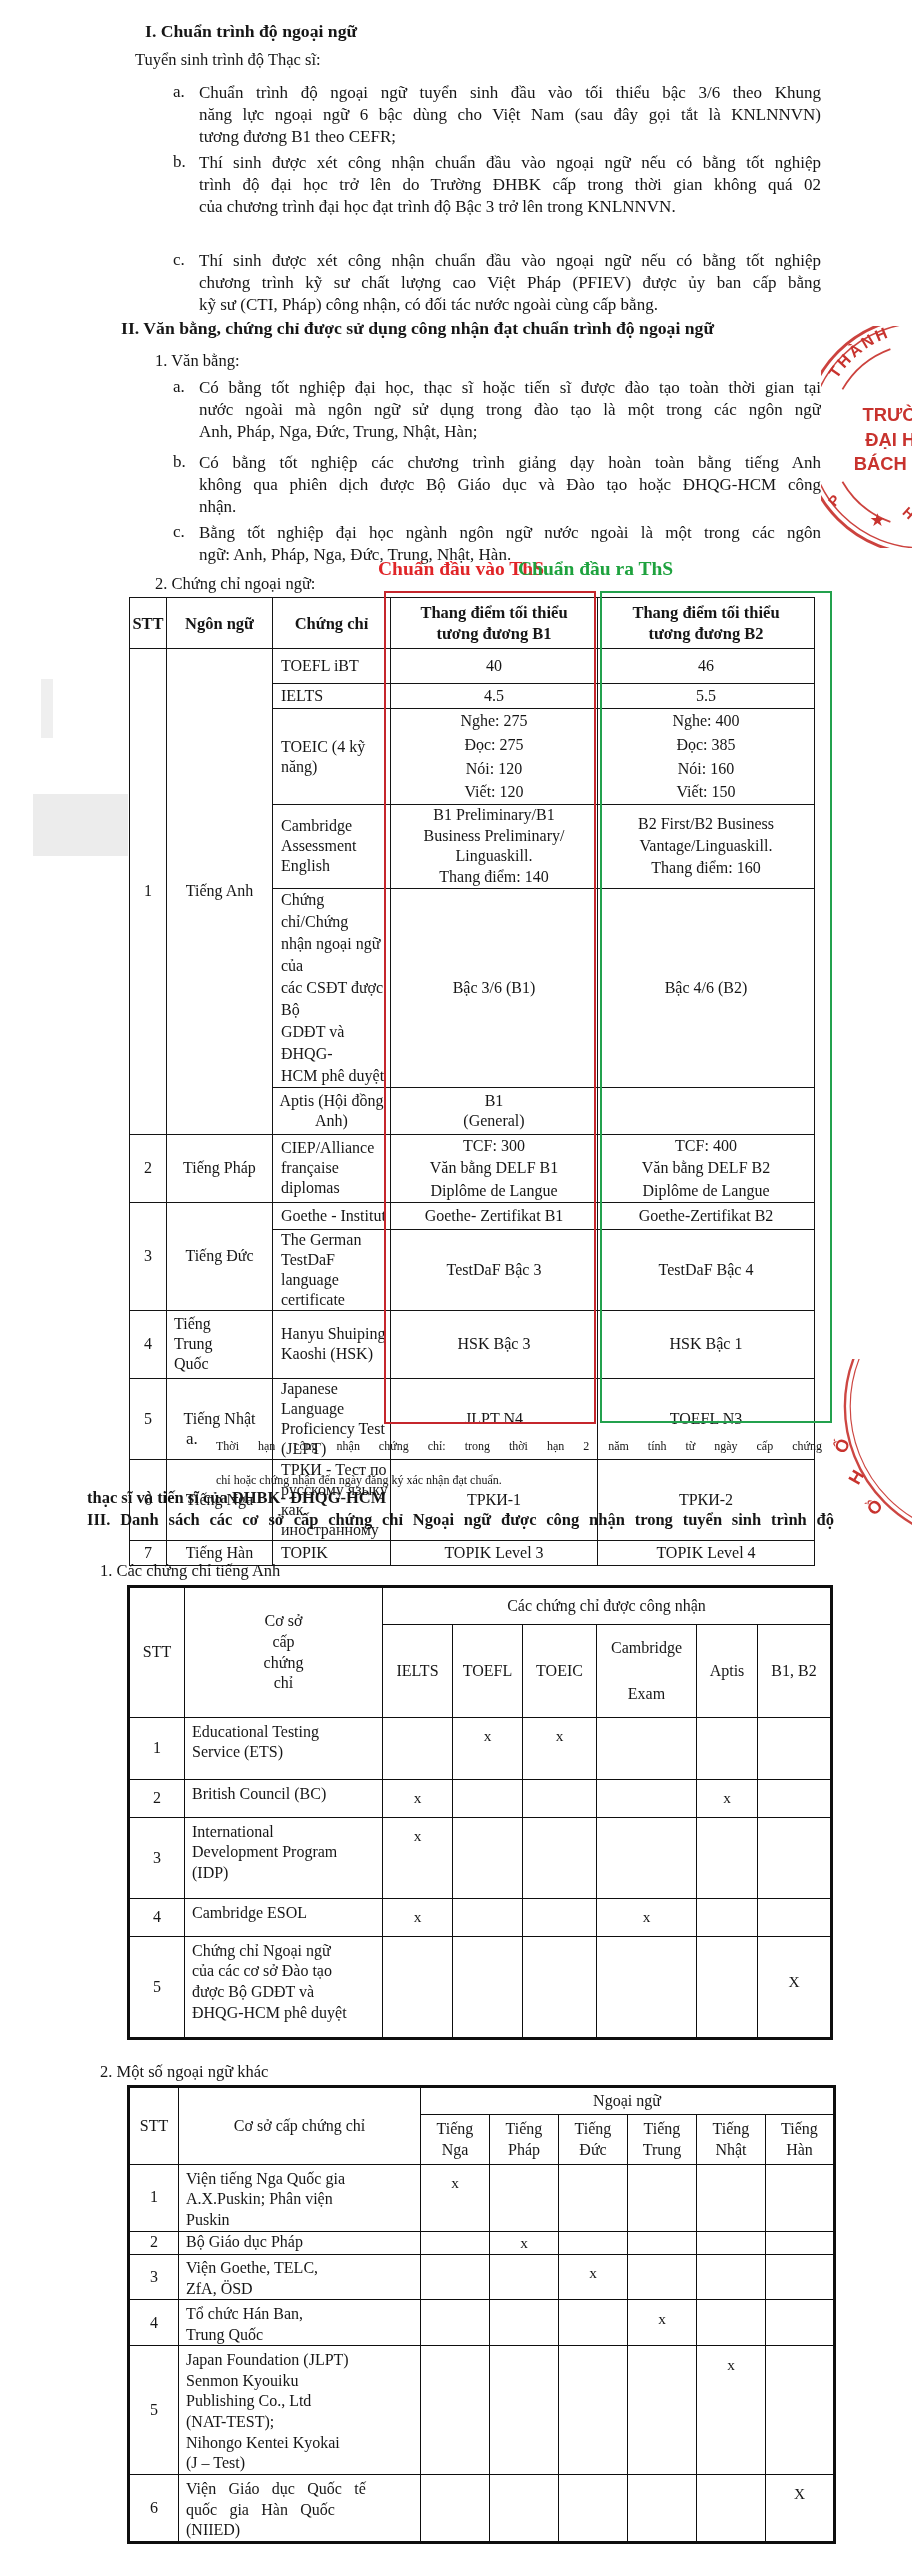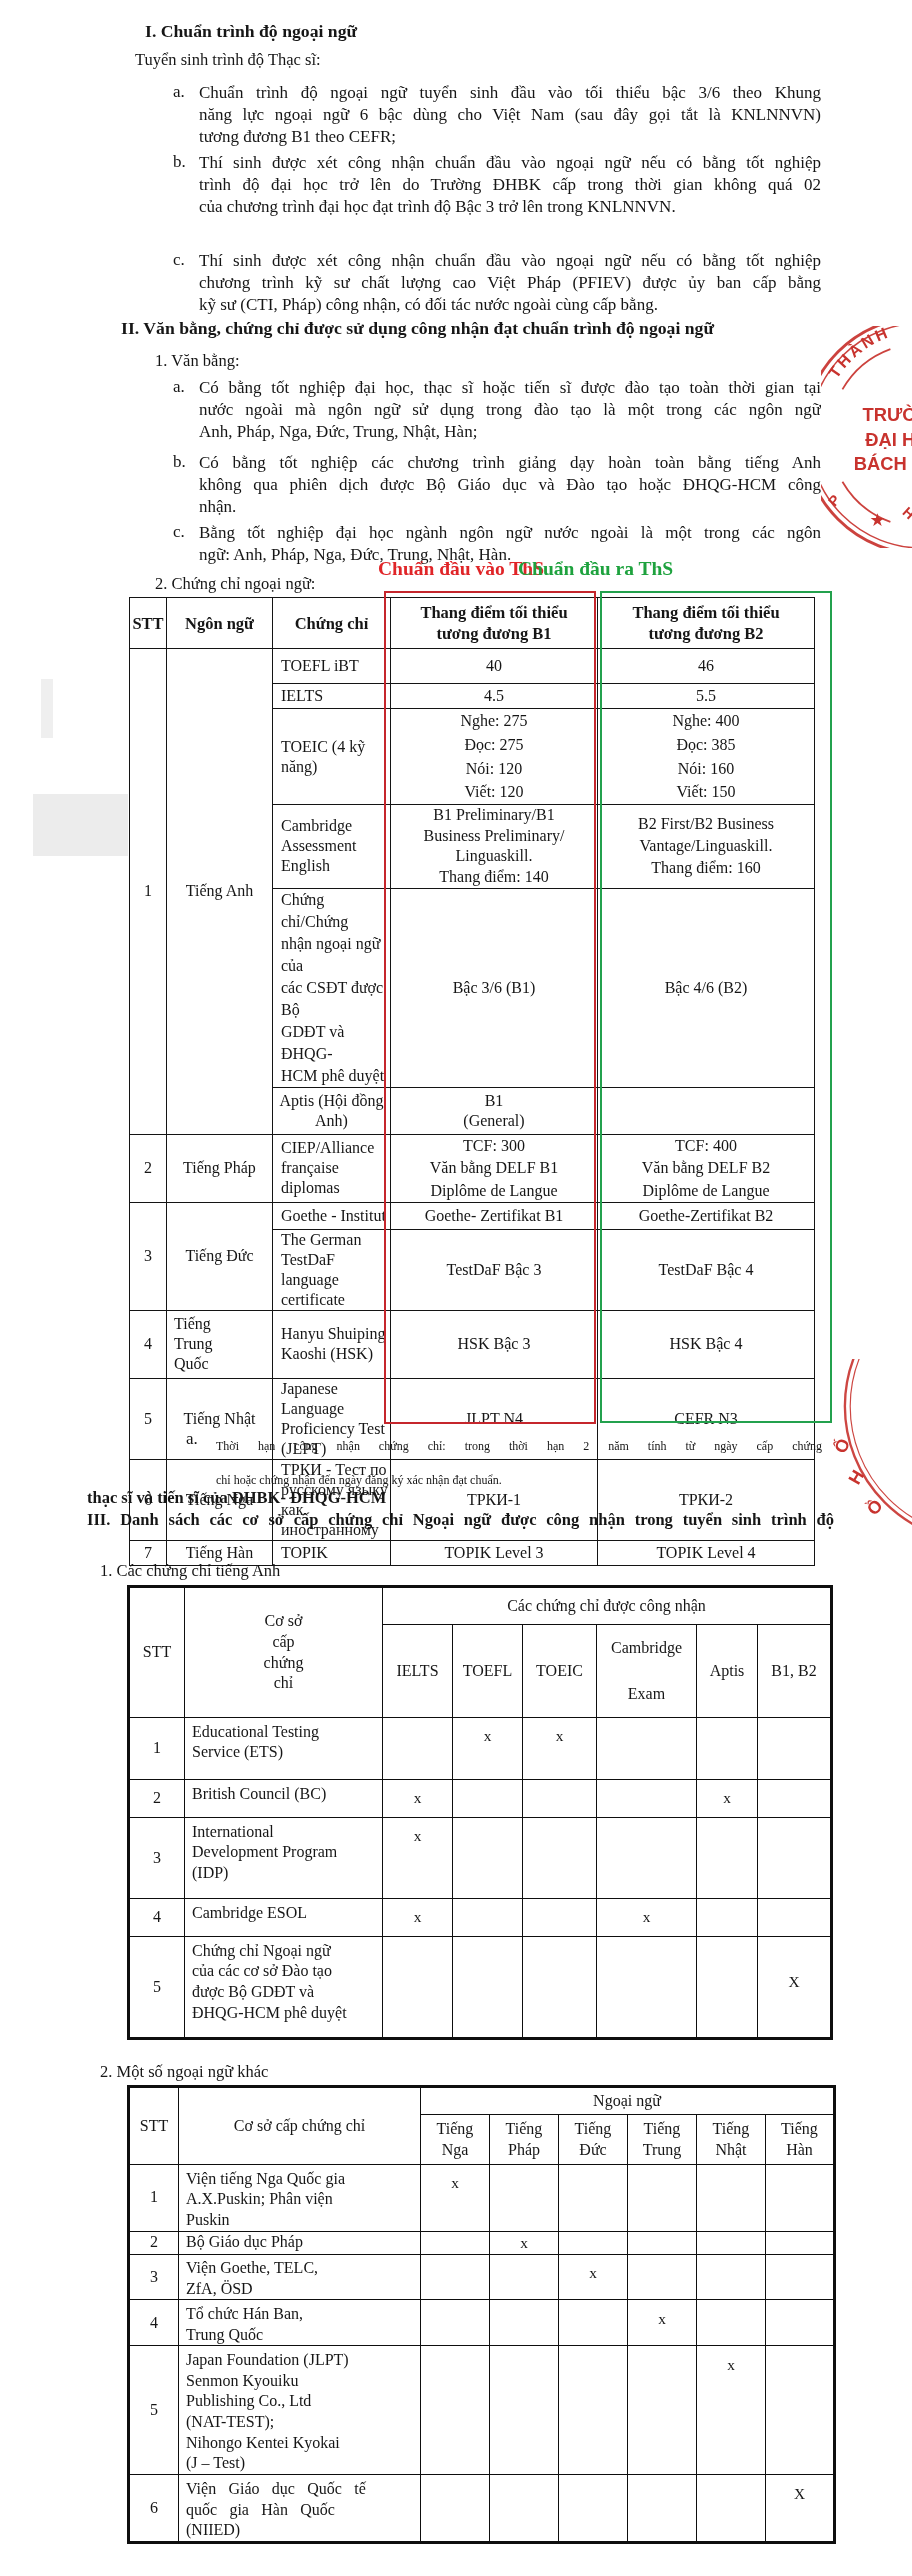--- a/index.html
+++ b/index.html
@@ -196,30 +196,30 @@
         <td>TestDaF Bậc 4</td>
       </tr>
       <tr style="height:68px">
         <td>4</td>
         <td class="langL">Tiếng
 Trung
 Quốc</td>
         <td class="cc">Hanyu Shuiping
 Kaoshi (HSK)</td>
         <td>HSK Bậc 3</td>
-        <td>HSK Bậc 4</td>
+        <td>HSK Bậc 1</td>
       </tr>
       <tr style="height:68px">
         <td>5</td>
         <td>Tiếng Nhật</td>
         <td class="cc">Japanese Language
 Proficiency Test
 (JLPT)</td>
         <td>JLPT N4</td>
-        <td>CEFR N3</td>
+        <td>TOEFL N3</td>
       </tr>
       <tr style="height:69px">
         <td>6</td>
         <td>Tiếng Nga</td>
         <td class="cc">ТРКИ - Тест по
 русскому языку как
 иностранному</td>
         <td>ТРКИ-1</td>
         <td>ТРКИ-2</td>
       </tr>

